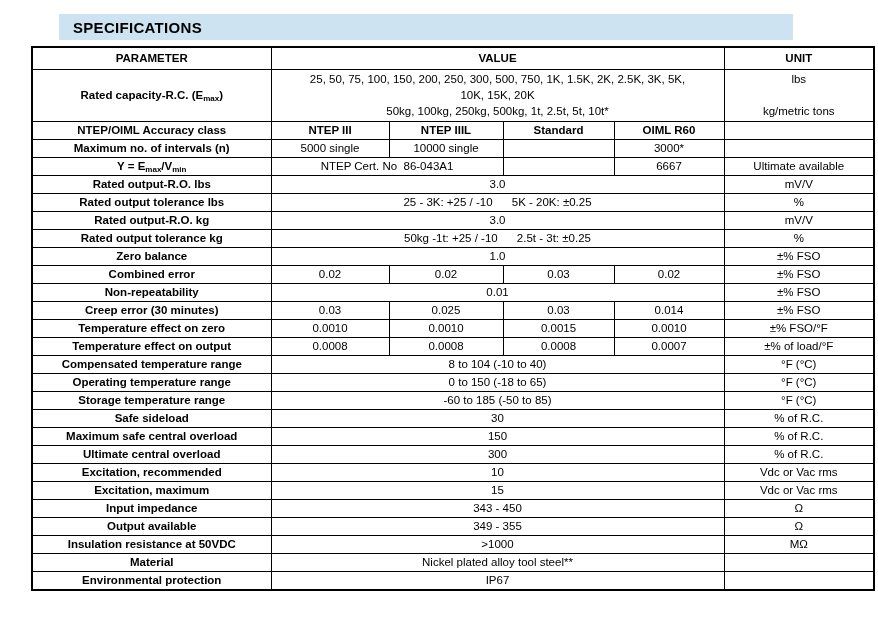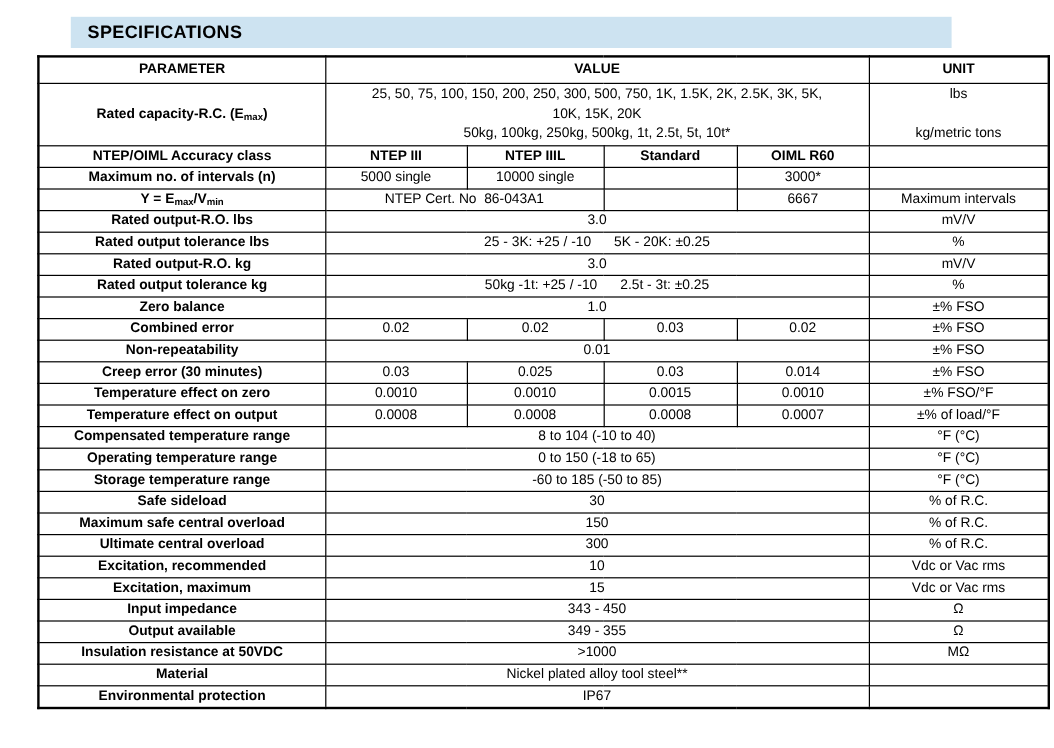--- a/index.html
+++ b/index.html
@@ -130,21 +130,21 @@
           <td>10000 single</td>
           <td></td>
           <td>3000*</td>
           <td class="unit"></td>
         </tr>
         <tr>
           <td class="param">Y = E<sub>max</sub>/V<sub>min</sub></td>
           <td class="span-val" colspan="2">NTEP Cert. No  86-043A1</td>
           <td></td>
           <td>6667</td>
-          <td class="unit">Maximum intervals</td>
+          <td class="unit">Ultimate available</td>
         </tr>
         <tr>
           <td class="param">Rated output-R.O. lbs</td>
           <td class="span-val" colspan="4">3.0</td>
           <td class="unit">mV/V</td>
         </tr>
         <tr>
           <td class="param">Rated output tolerance lbs</td>
           <td class="span-val" colspan="4">25 - 3K: +25 / -10      5K - 20K: ±0.25</td>
           <td class="unit">%</td>

